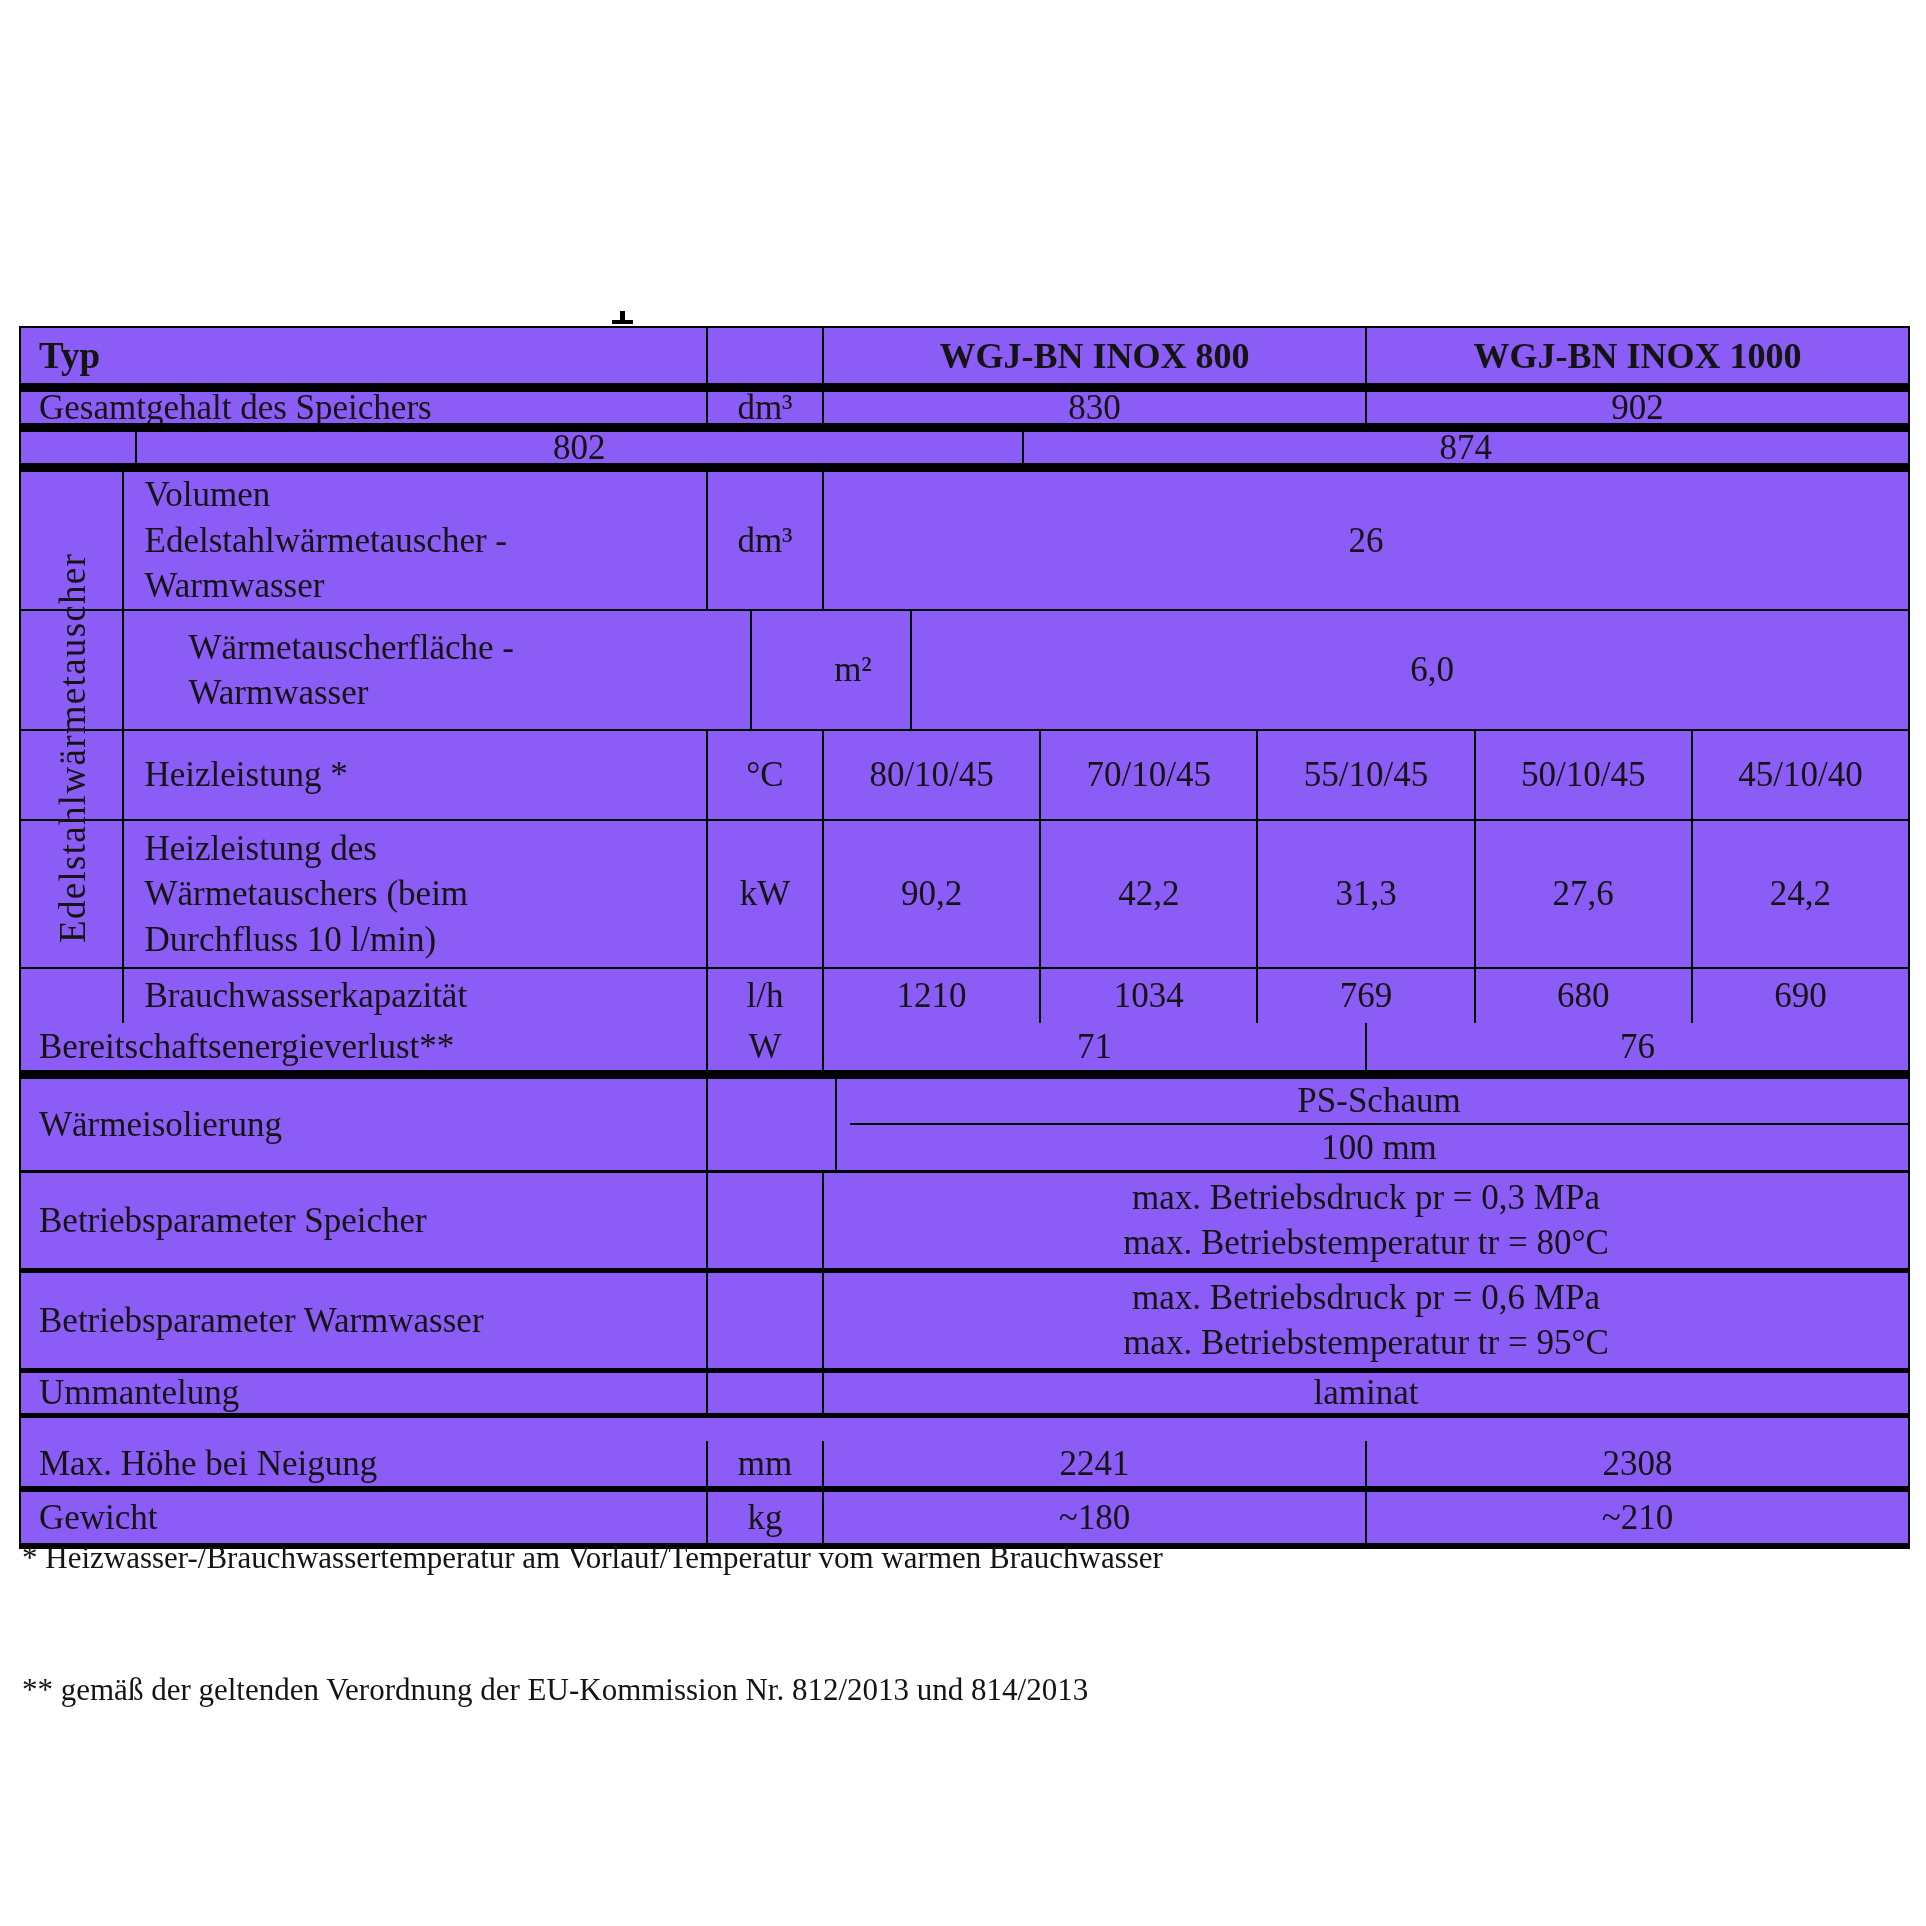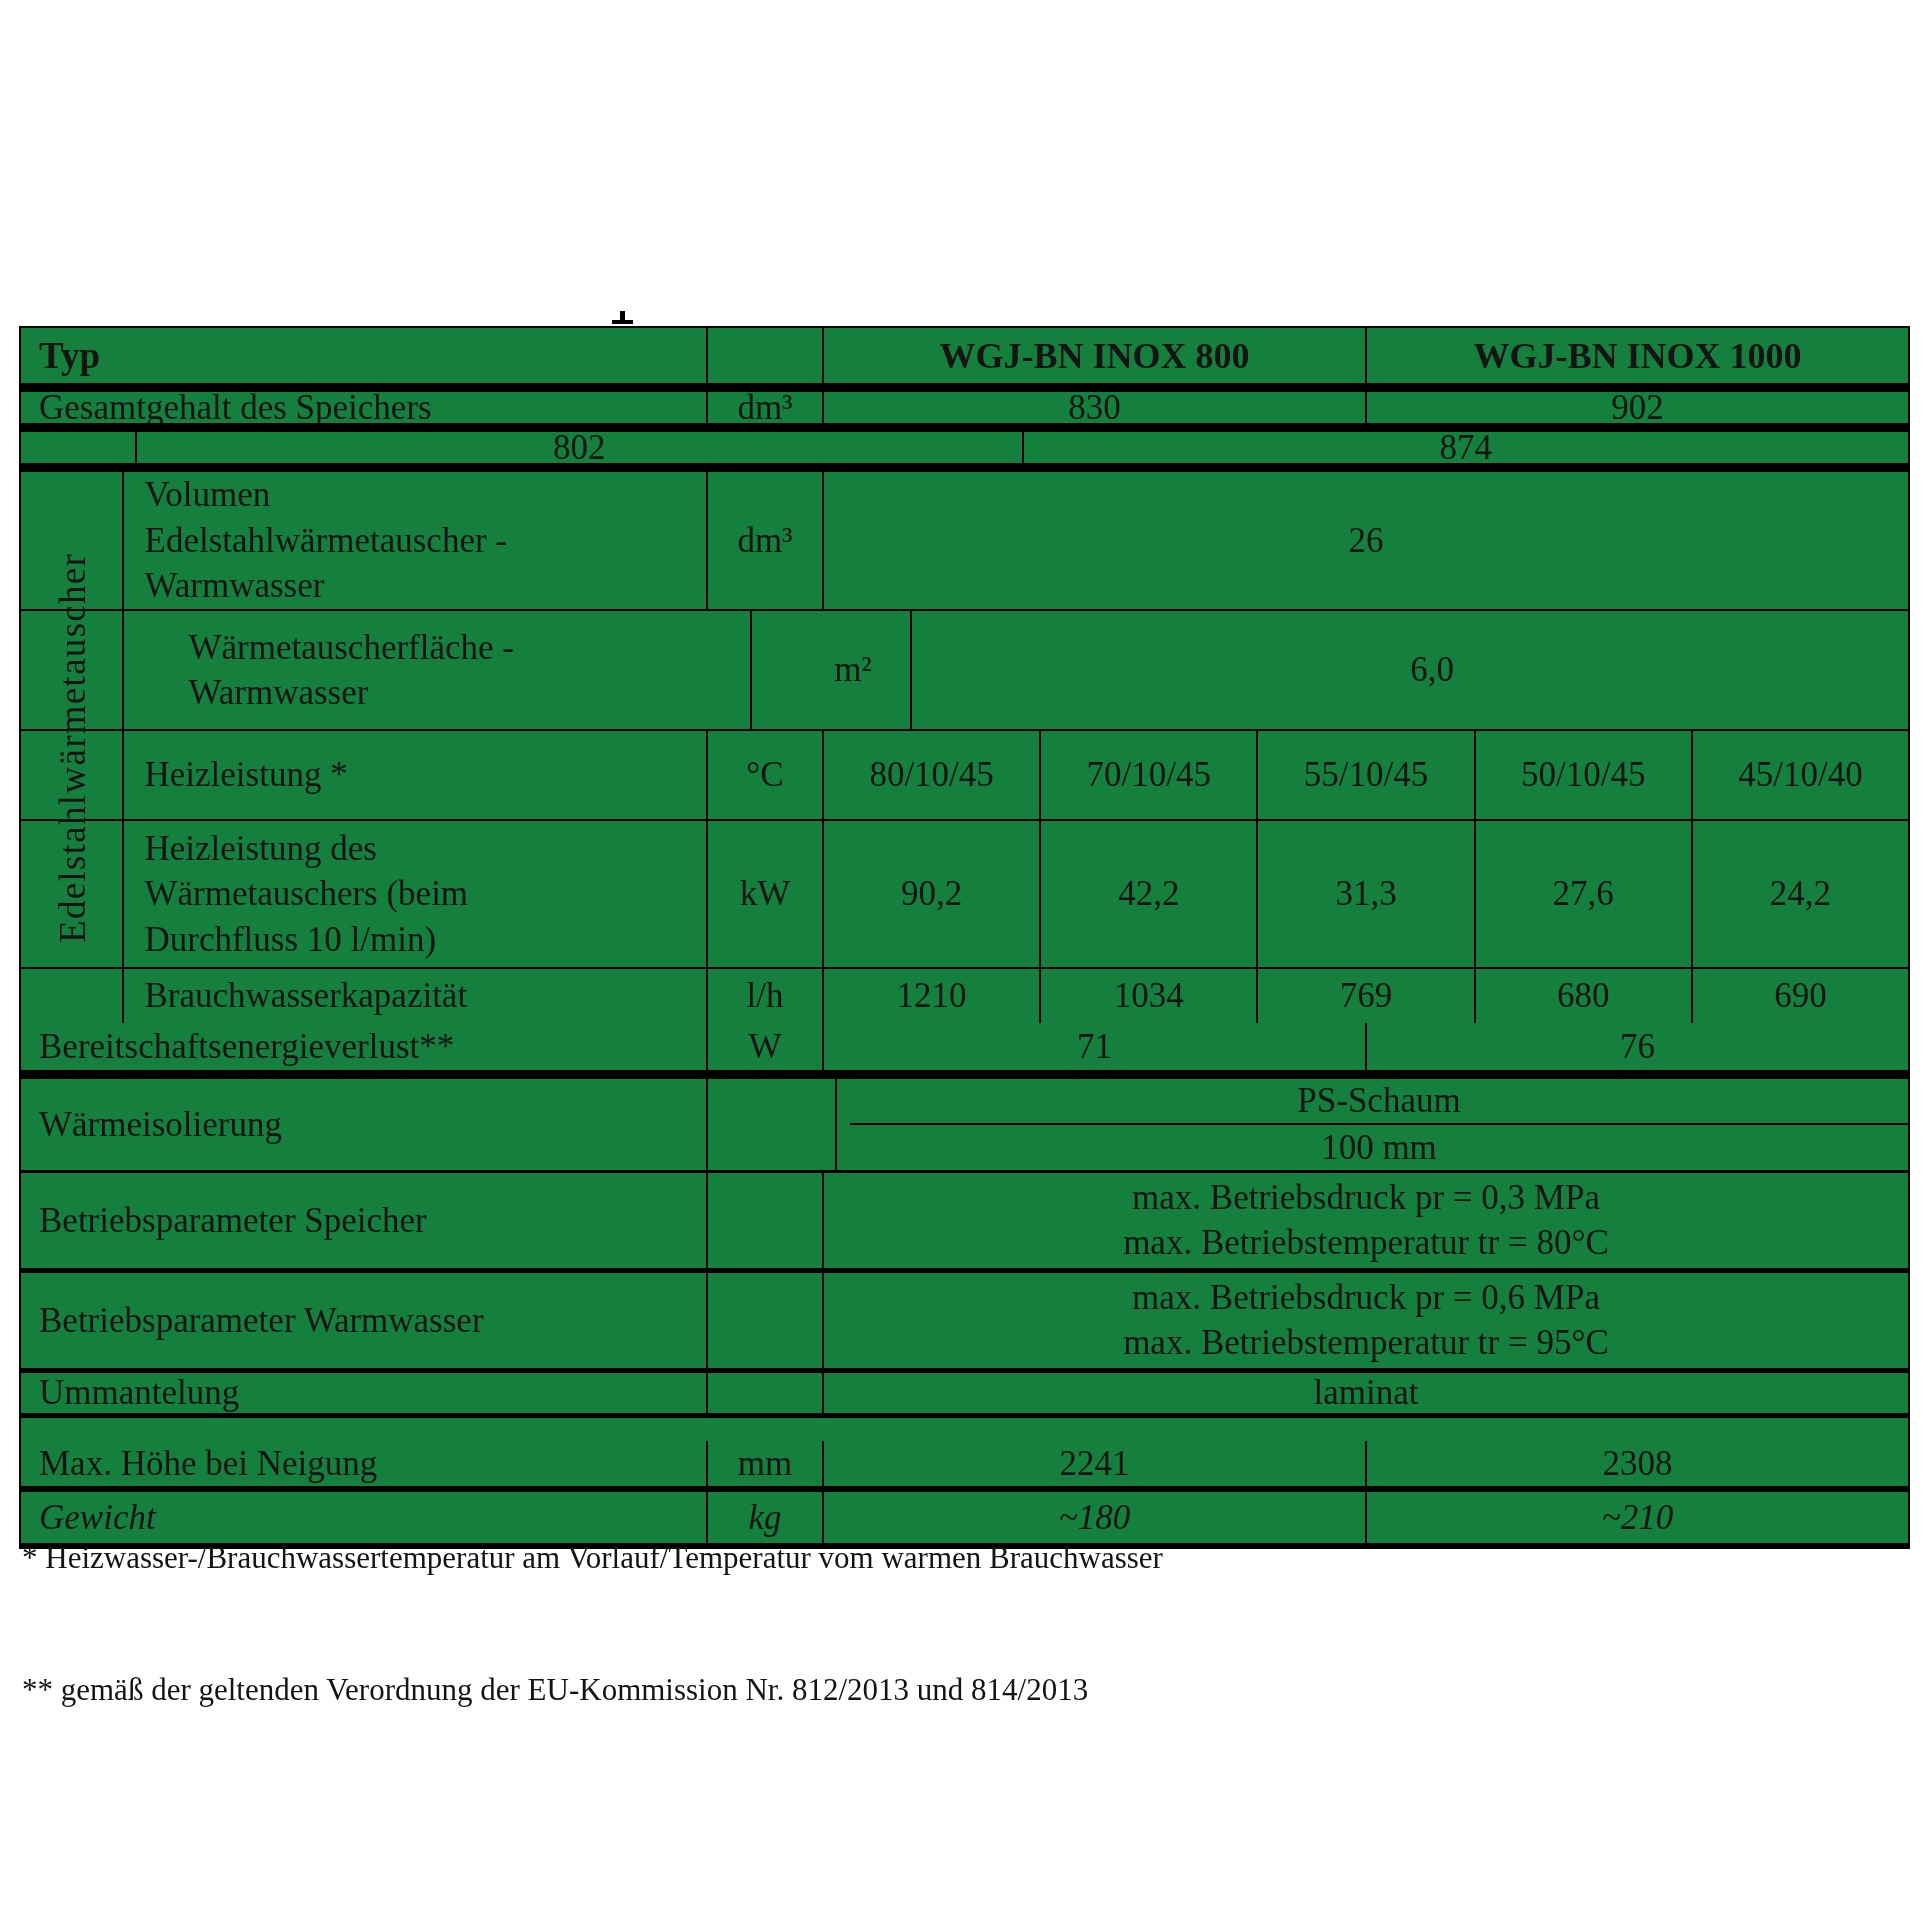--- a/index.html
+++ b/index.html
@@ -1,20 +1,20 @@
 <!DOCTYPE html>
 <html style="font-size:10.3px"><head>
 <meta charset="utf-8">
 <style>
   html,body{margin:0;padding:0;background:#ffffff;}
   body{width:1926px;height:1926px;position:relative;overflow:hidden;
        font-family:"Liberation Serif","DejaVu Serif",serif;color:#141414;}
 
   .spec-table{position:absolute;left:19px;top:326px;width:1891px;box-sizing:border-box;
-              border:2.6px solid #000;border-bottom:6.4px solid #000;background:#15803d;}
+              border:2.6px solid #000;border-bottom:6.4px solid #000;background:#8b5cf6;}
 
   .row{display:flex;box-sizing:border-box;border-bottom:2.6px solid #000;font-size:35px;}
   .row:last-child{border-bottom:none;}
   .bb-thick{border-bottom-width:9px;}
   .bb-med{border-bottom-width:5.1px;}
   .bb-6{border-bottom-width:3.9px;gap:13px;}
   .bb-10{border-bottom-width:6.4px;}
 
   .cell{box-sizing:border-box;border-right:2.6px solid #000;display:flex;
         align-items:center;justify-content:center;overflow:hidden;}
@@ -32,21 +32,21 @@
   .r-volumen{height:139px;}
   .r-flaeche{height:120px;gap:44px;}
   .r-heizc{height:90px;}
   .r-heizkw{height:148px;}
   .r-brauch{height:54px;}
   .r-bereit{height:56px;}
   .r-iso{height:94px;}
   .r-bps,.r-bpw{height:100px;}
   .r-umm{height:45px;}
   .r-hoehe{height:51px;margin-top:23px;}
-  .r-gew{height:51px;font-style:italic;}
+  .r-gew{height:51px;}
 
   .section{position:relative;}
   .vlabel{position:absolute;left:0;top:0;width:103px;height:100%;z-index:2;
           display:flex;align-items:center;justify-content:center;
           writing-mode:vertical-rl;transform:rotate(180deg);
           font-size:37px;letter-spacing:1.3px;}
 
   .iso-col{flex-direction:column;align-items:stretch;padding:0;}
   .iso-a{height:46px;border-bottom:2.6px solid #000;display:flex;align-items:center;justify-content:center;box-sizing:border-box;}
   .iso-b{flex:1;display:flex;align-items:center;justify-content:center;}

